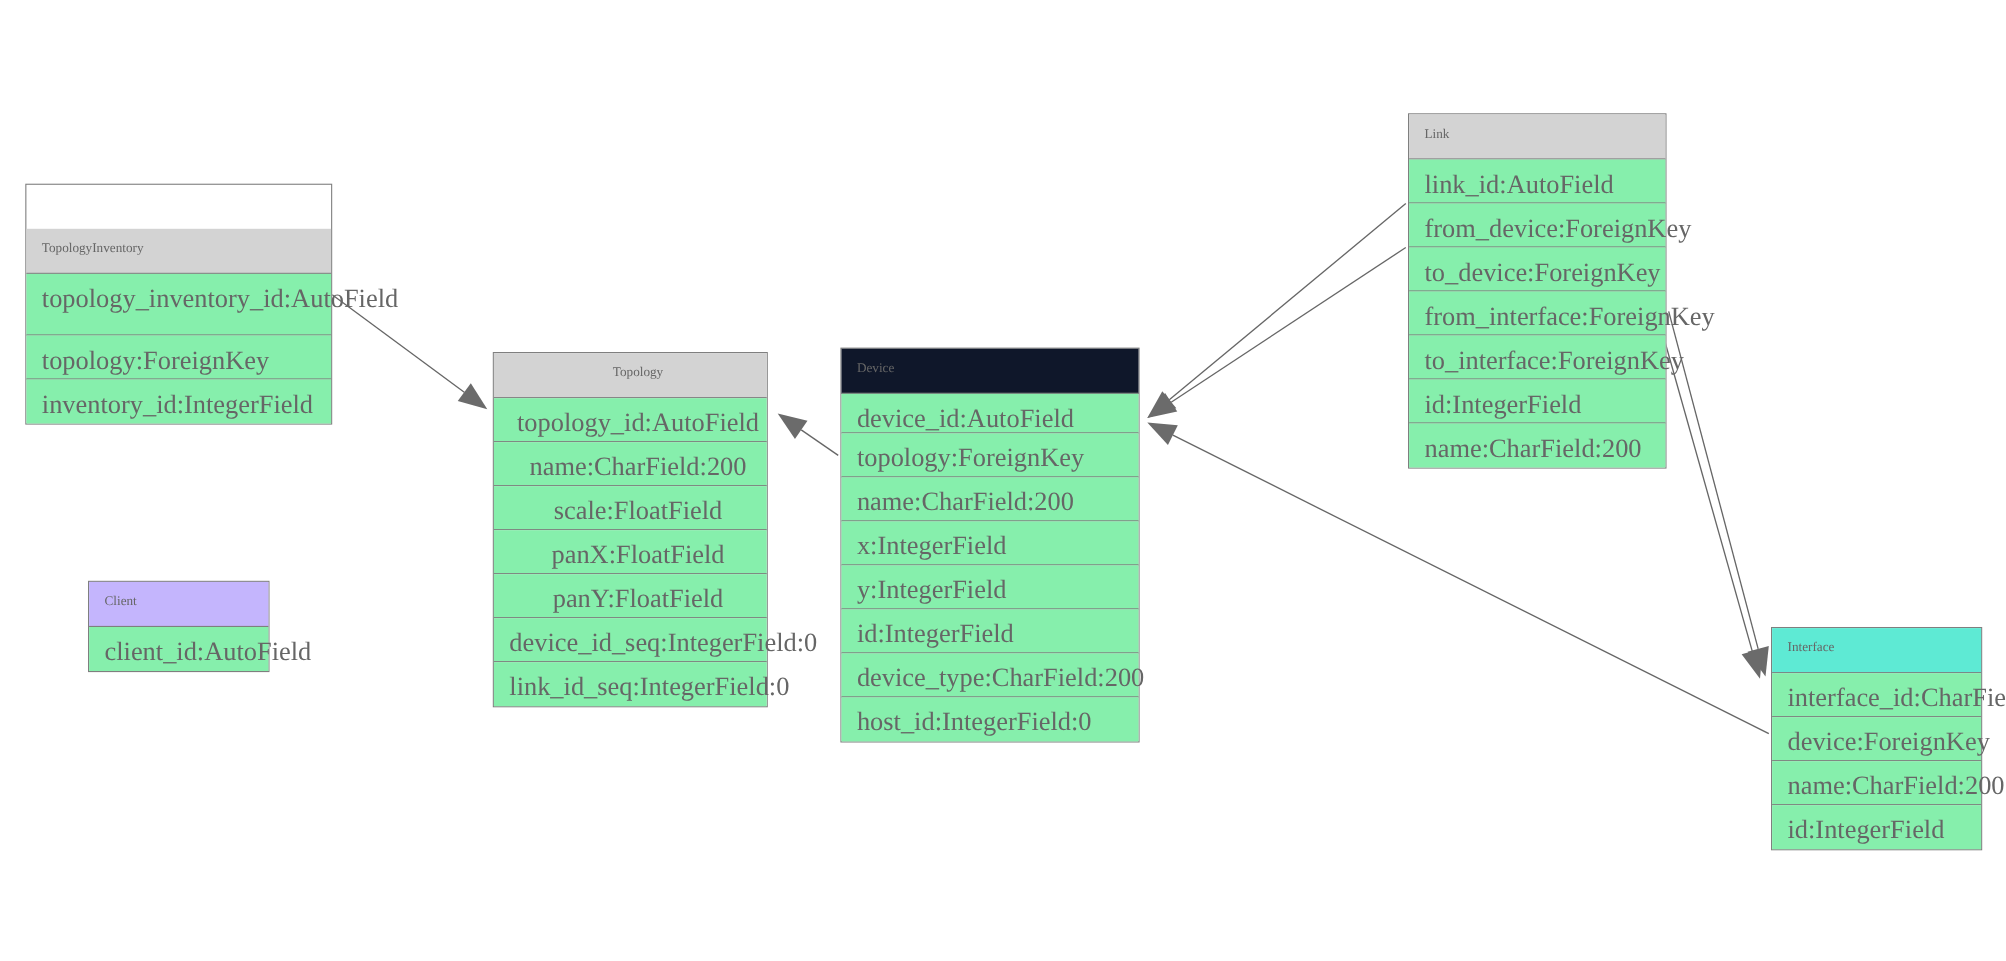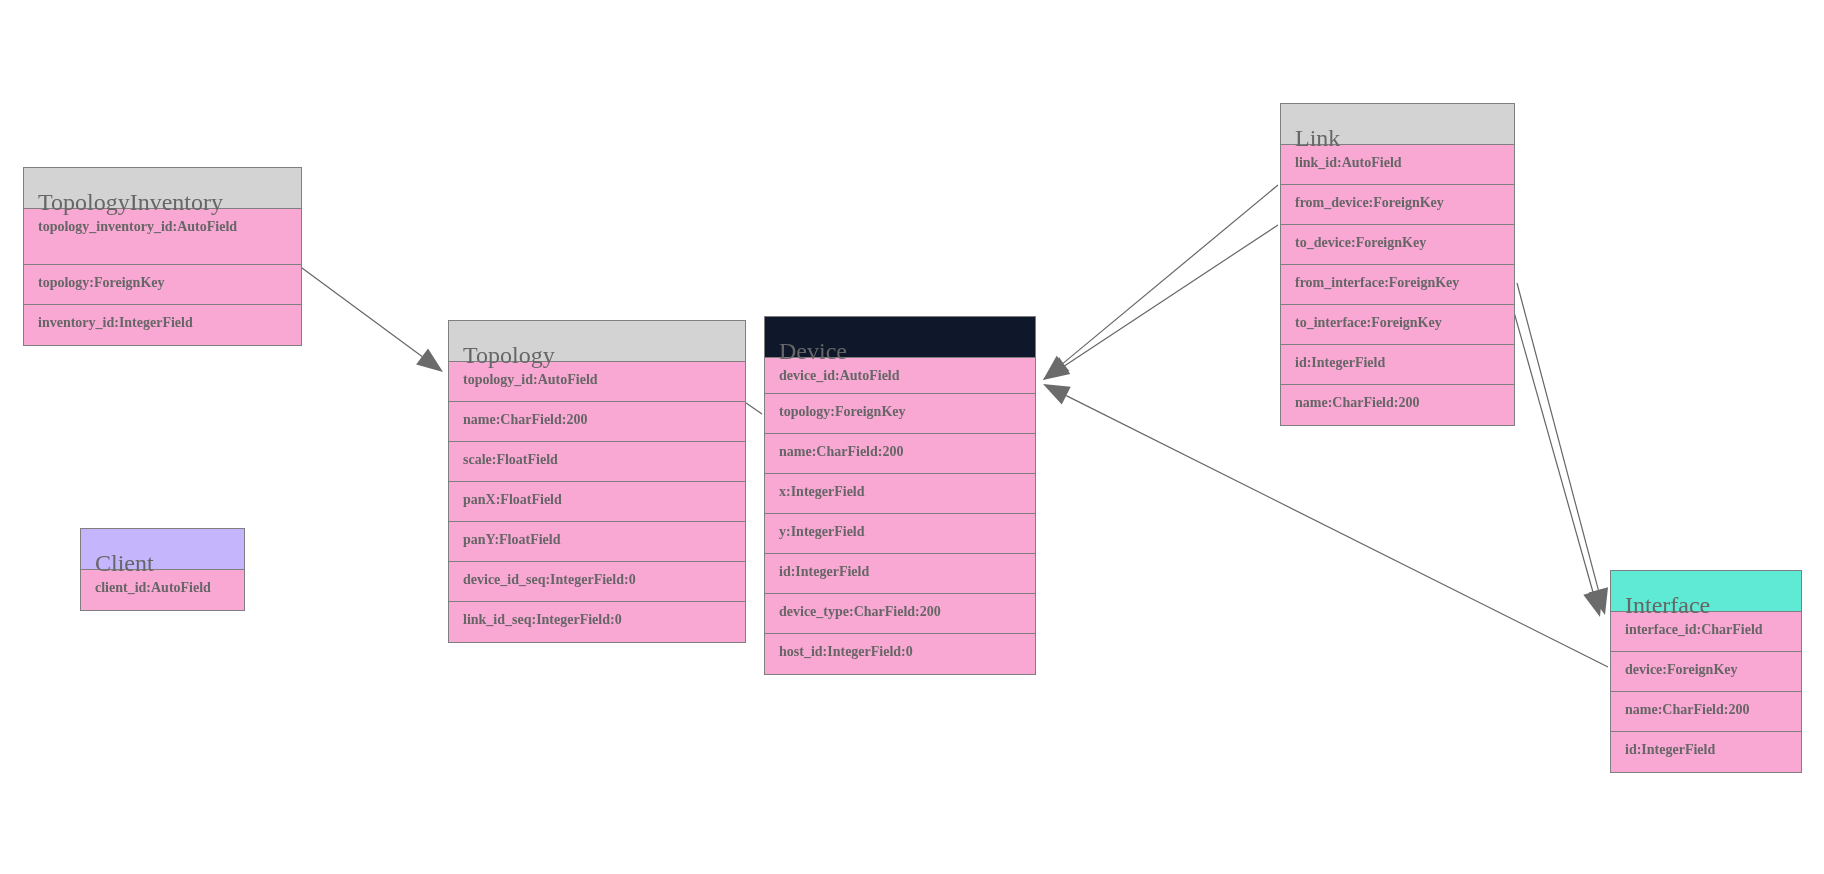--- a/index.html
+++ b/index.html
@@ -29,35 +29,34 @@
     box-sizing: border-box;
     border: 1px solid #7f7f7f;
     background: #ffffff;
     z-index: 2;
   }
   .entity-header {
     box-sizing: border-box;
     background: #d3d3d3;
     border-bottom: 1px solid #7f7f7f;
     color: #666666;
-    font-size: 24px;
+    font-size: 12px;
     line-height: 1;
-    padding: 22px 0 11px 14px;
+    padding: 11px 0 11px 14px;
     white-space: nowrap;
   }
   .entity-field {
     box-sizing: border-box;
-    background: #f9a8d4;
+    background: #86efac;
     border-bottom: 1px solid #7f7f7f;
     color: #666666;
-    font-size: 14px;
+    font-size: 24px;
     line-height: 1;
     padding: 11px 0 11px 14px;
     white-space: nowrap;
-    font-weight: bold;
   }
   .entity-field.last {
     border-bottom: none;
   }
 </style>
 </head>
 <body>
 
 <div id="canvas">
 
@@ -87,26 +86,26 @@
         <polygon points="1600,617 1583.3175389495689,594.6909100745715 1602.566532469297,589.2617067741355" fill="#6b6b6b"></polygon>
       </g>
       <g>
         <line x1="1608" y1="667" x2="1066.2468721609366" y2="395.64400853370813" stroke="#666666" stroke-width="1.2"></line>
         <polygon points="1043,384 1070.7253369815935,386.70290385642477 1061.7684073402797,404.5851132109915" fill="#6b6b6b"></polygon>
       </g>
     </svg>
 
   <div id="entity-layer">
       <div class="entity" style="left: 23px; top: 167px; width: 279px; border-color: rgb(127, 127, 127);">
-        <div class="entity-header" style="height: 41px; background: rgb(211, 211, 211); border-bottom-color: rgb(127, 127, 127); color: rgb(102, 102, 102);">TopologyInventory</div>
+        <div class="entity-header" style="height: 41px; background: rgb(211, 211, 211); border-bottom-color: rgb(127, 127, 127); color: rgb(102, 102, 102); margin-top: 40px;">TopologyInventory</div>
         <div class="entity-field" style="height: 56px; border-bottom-color: rgb(127, 127, 127); color: rgb(102, 102, 102);">topology_inventory_id:AutoField</div>
         <div class="entity-field" style="height: 40px; border-bottom-color: rgb(127, 127, 127); color: rgb(102, 102, 102);">topology:ForeignKey</div>
         <div class="entity-field last" style="height: 40px; border-bottom-color: rgb(127, 127, 127); color: rgb(102, 102, 102);">inventory_id:IntegerField</div>
       </div>
-      <div class="entity" style="left: 448px; top: 320px; width: 298px; border-color: rgb(127, 127, 127);">
+      <div class="entity" style="left: 448px; top: 320px; width: 250px; border-color: rgb(127, 127, 127); text-align: center;">
         <div class="entity-header" style="height: 41px; background: rgb(211, 211, 211); border-bottom-color: rgb(127, 127, 127); color: rgb(102, 102, 102);">Topology</div>
         <div class="entity-field" style="height: 40px; border-bottom-color: rgb(127, 127, 127); color: rgb(102, 102, 102);">topology_id:AutoField</div>
         <div class="entity-field" style="height: 40px; border-bottom-color: rgb(127, 127, 127); color: rgb(102, 102, 102);">name:CharField:200</div>
         <div class="entity-field" style="height: 40px; border-bottom-color: rgb(127, 127, 127); color: rgb(102, 102, 102);">scale:FloatField</div>
         <div class="entity-field" style="height: 40px; border-bottom-color: rgb(127, 127, 127); color: rgb(102, 102, 102);">panX:FloatField</div>
         <div class="entity-field" style="height: 40px; border-bottom-color: rgb(127, 127, 127); color: rgb(102, 102, 102);">panY:FloatField</div>
         <div class="entity-field" style="height: 40px; border-bottom-color: rgb(127, 127, 127); color: rgb(102, 102, 102);">device_id_seq:IntegerField:0</div>
         <div class="entity-field last" style="height: 40px; border-bottom-color: rgb(127, 127, 127); color: rgb(102, 102, 102);">link_id_seq:IntegerField:0</div>
       </div>
       <div class="entity" style="left: 764px; top: 316px; width: 272px; border-color: rgb(127, 127, 127);">

